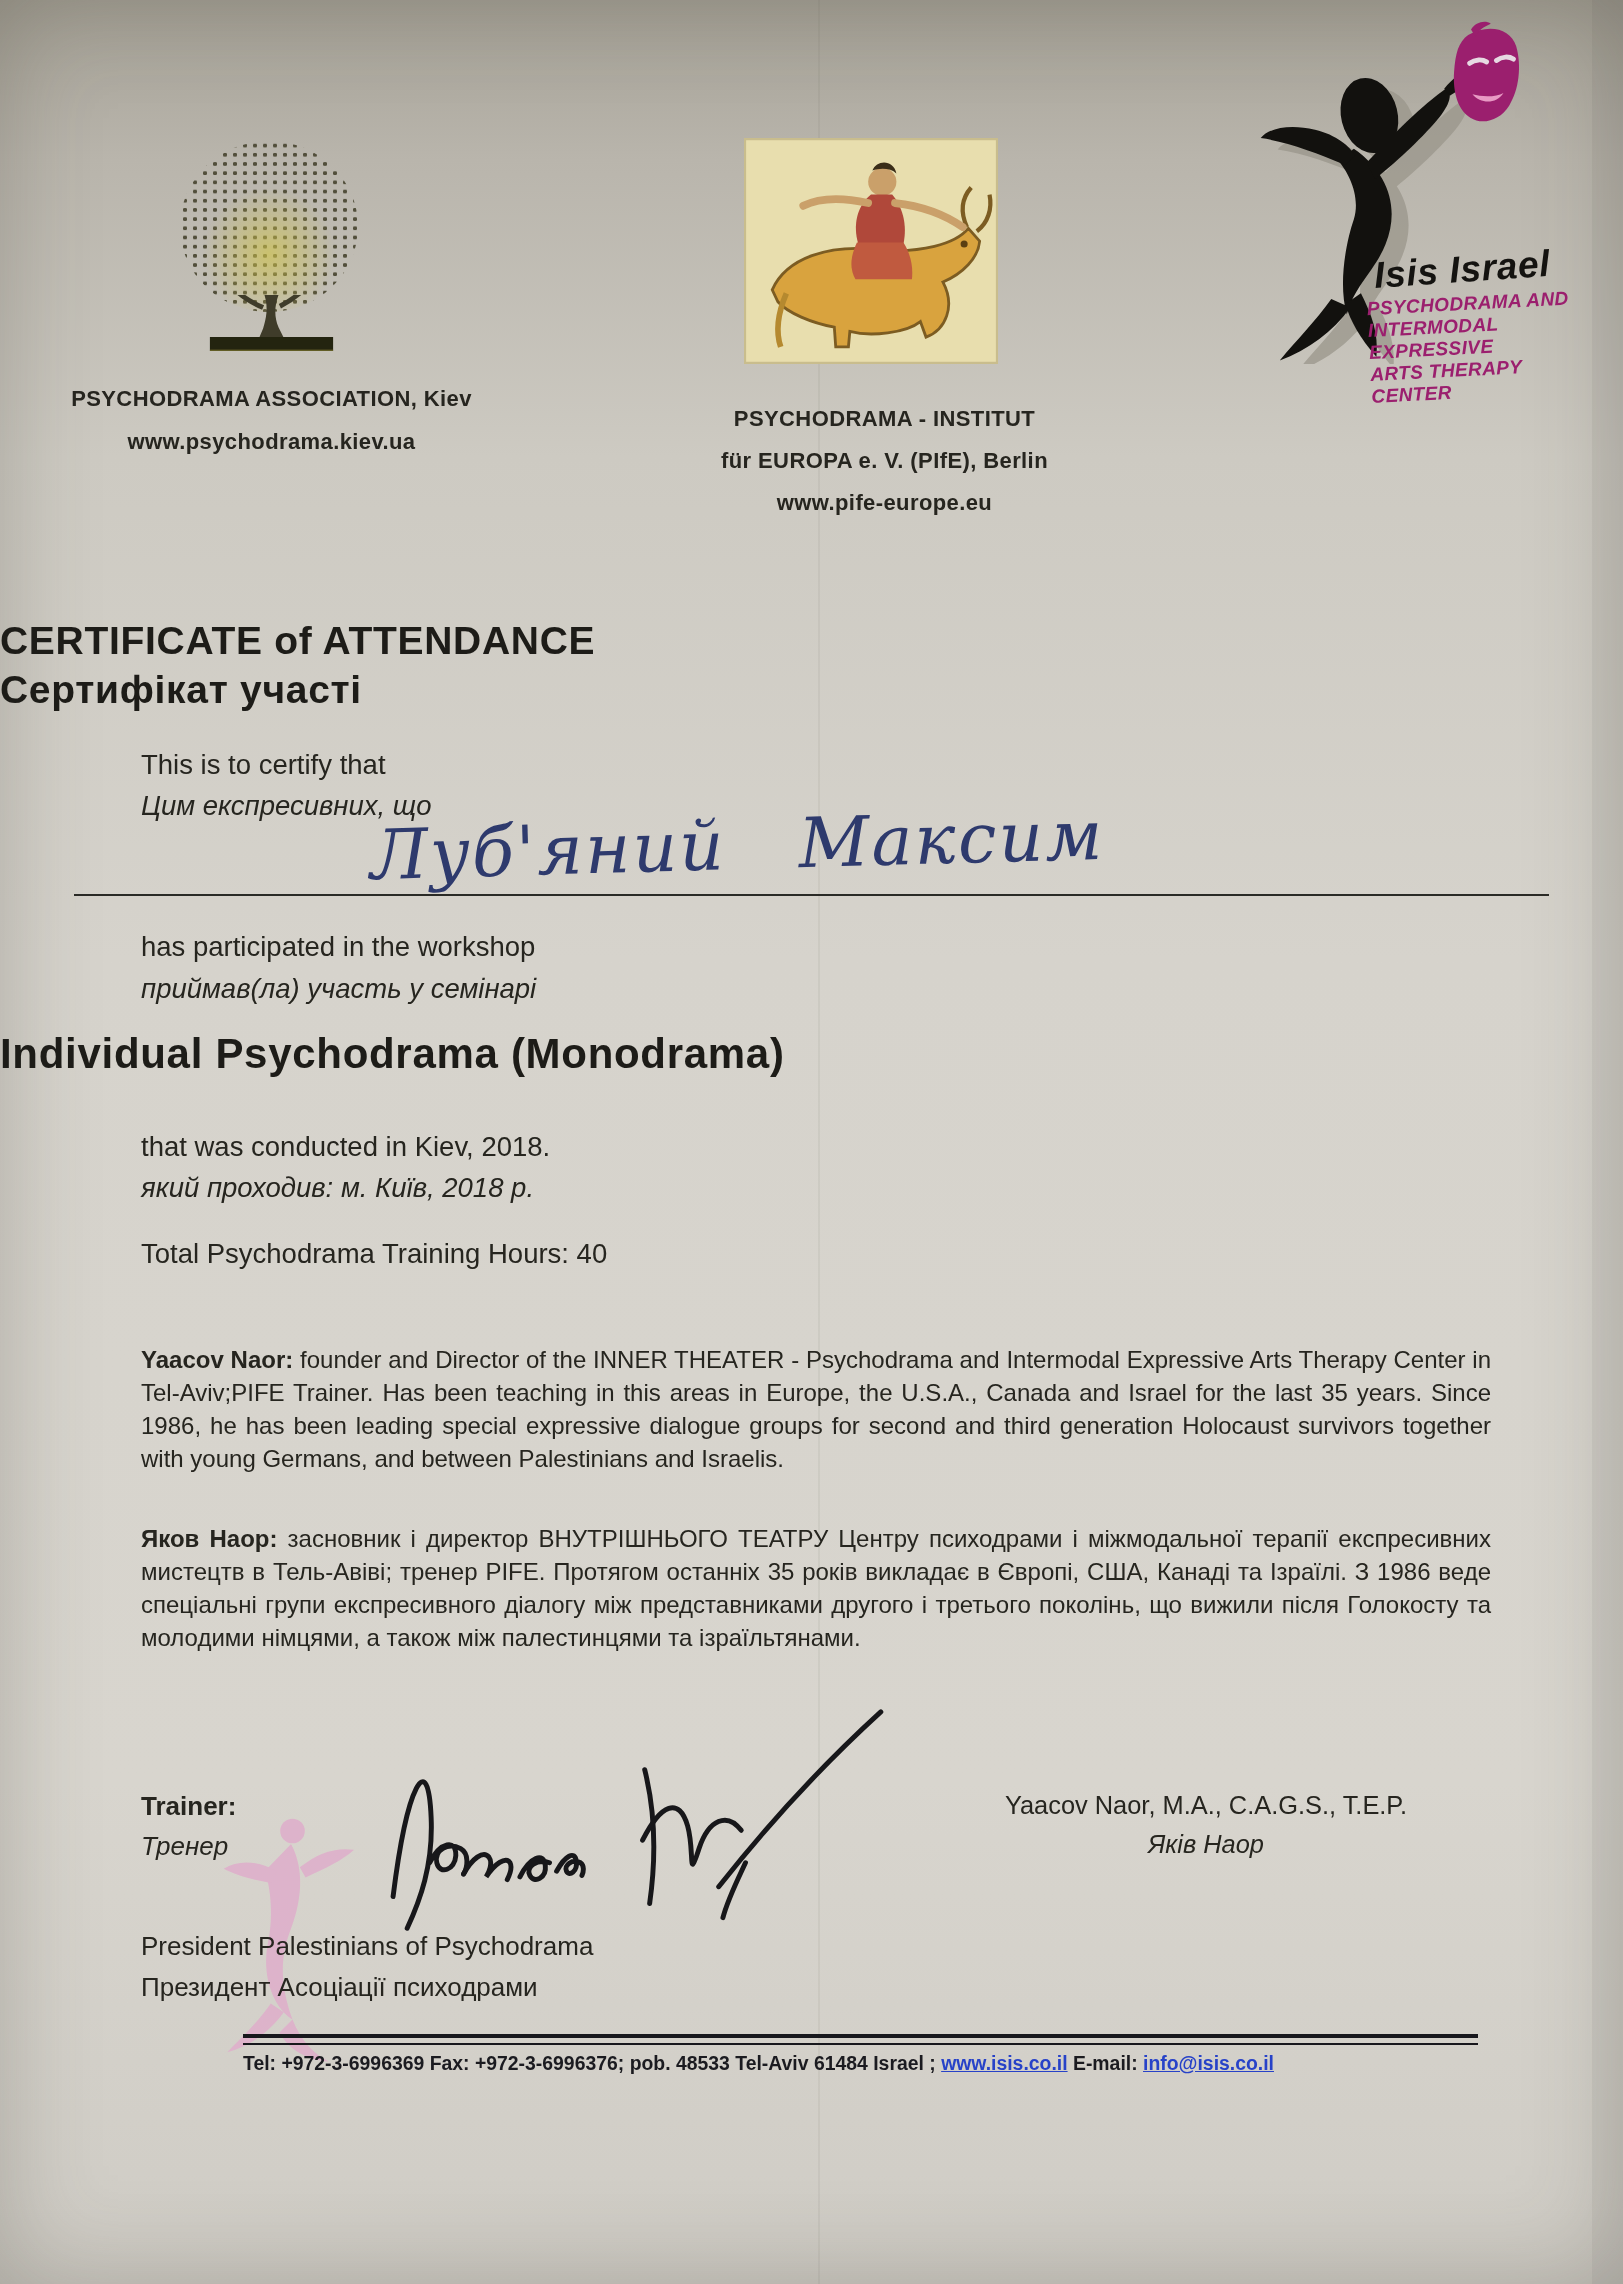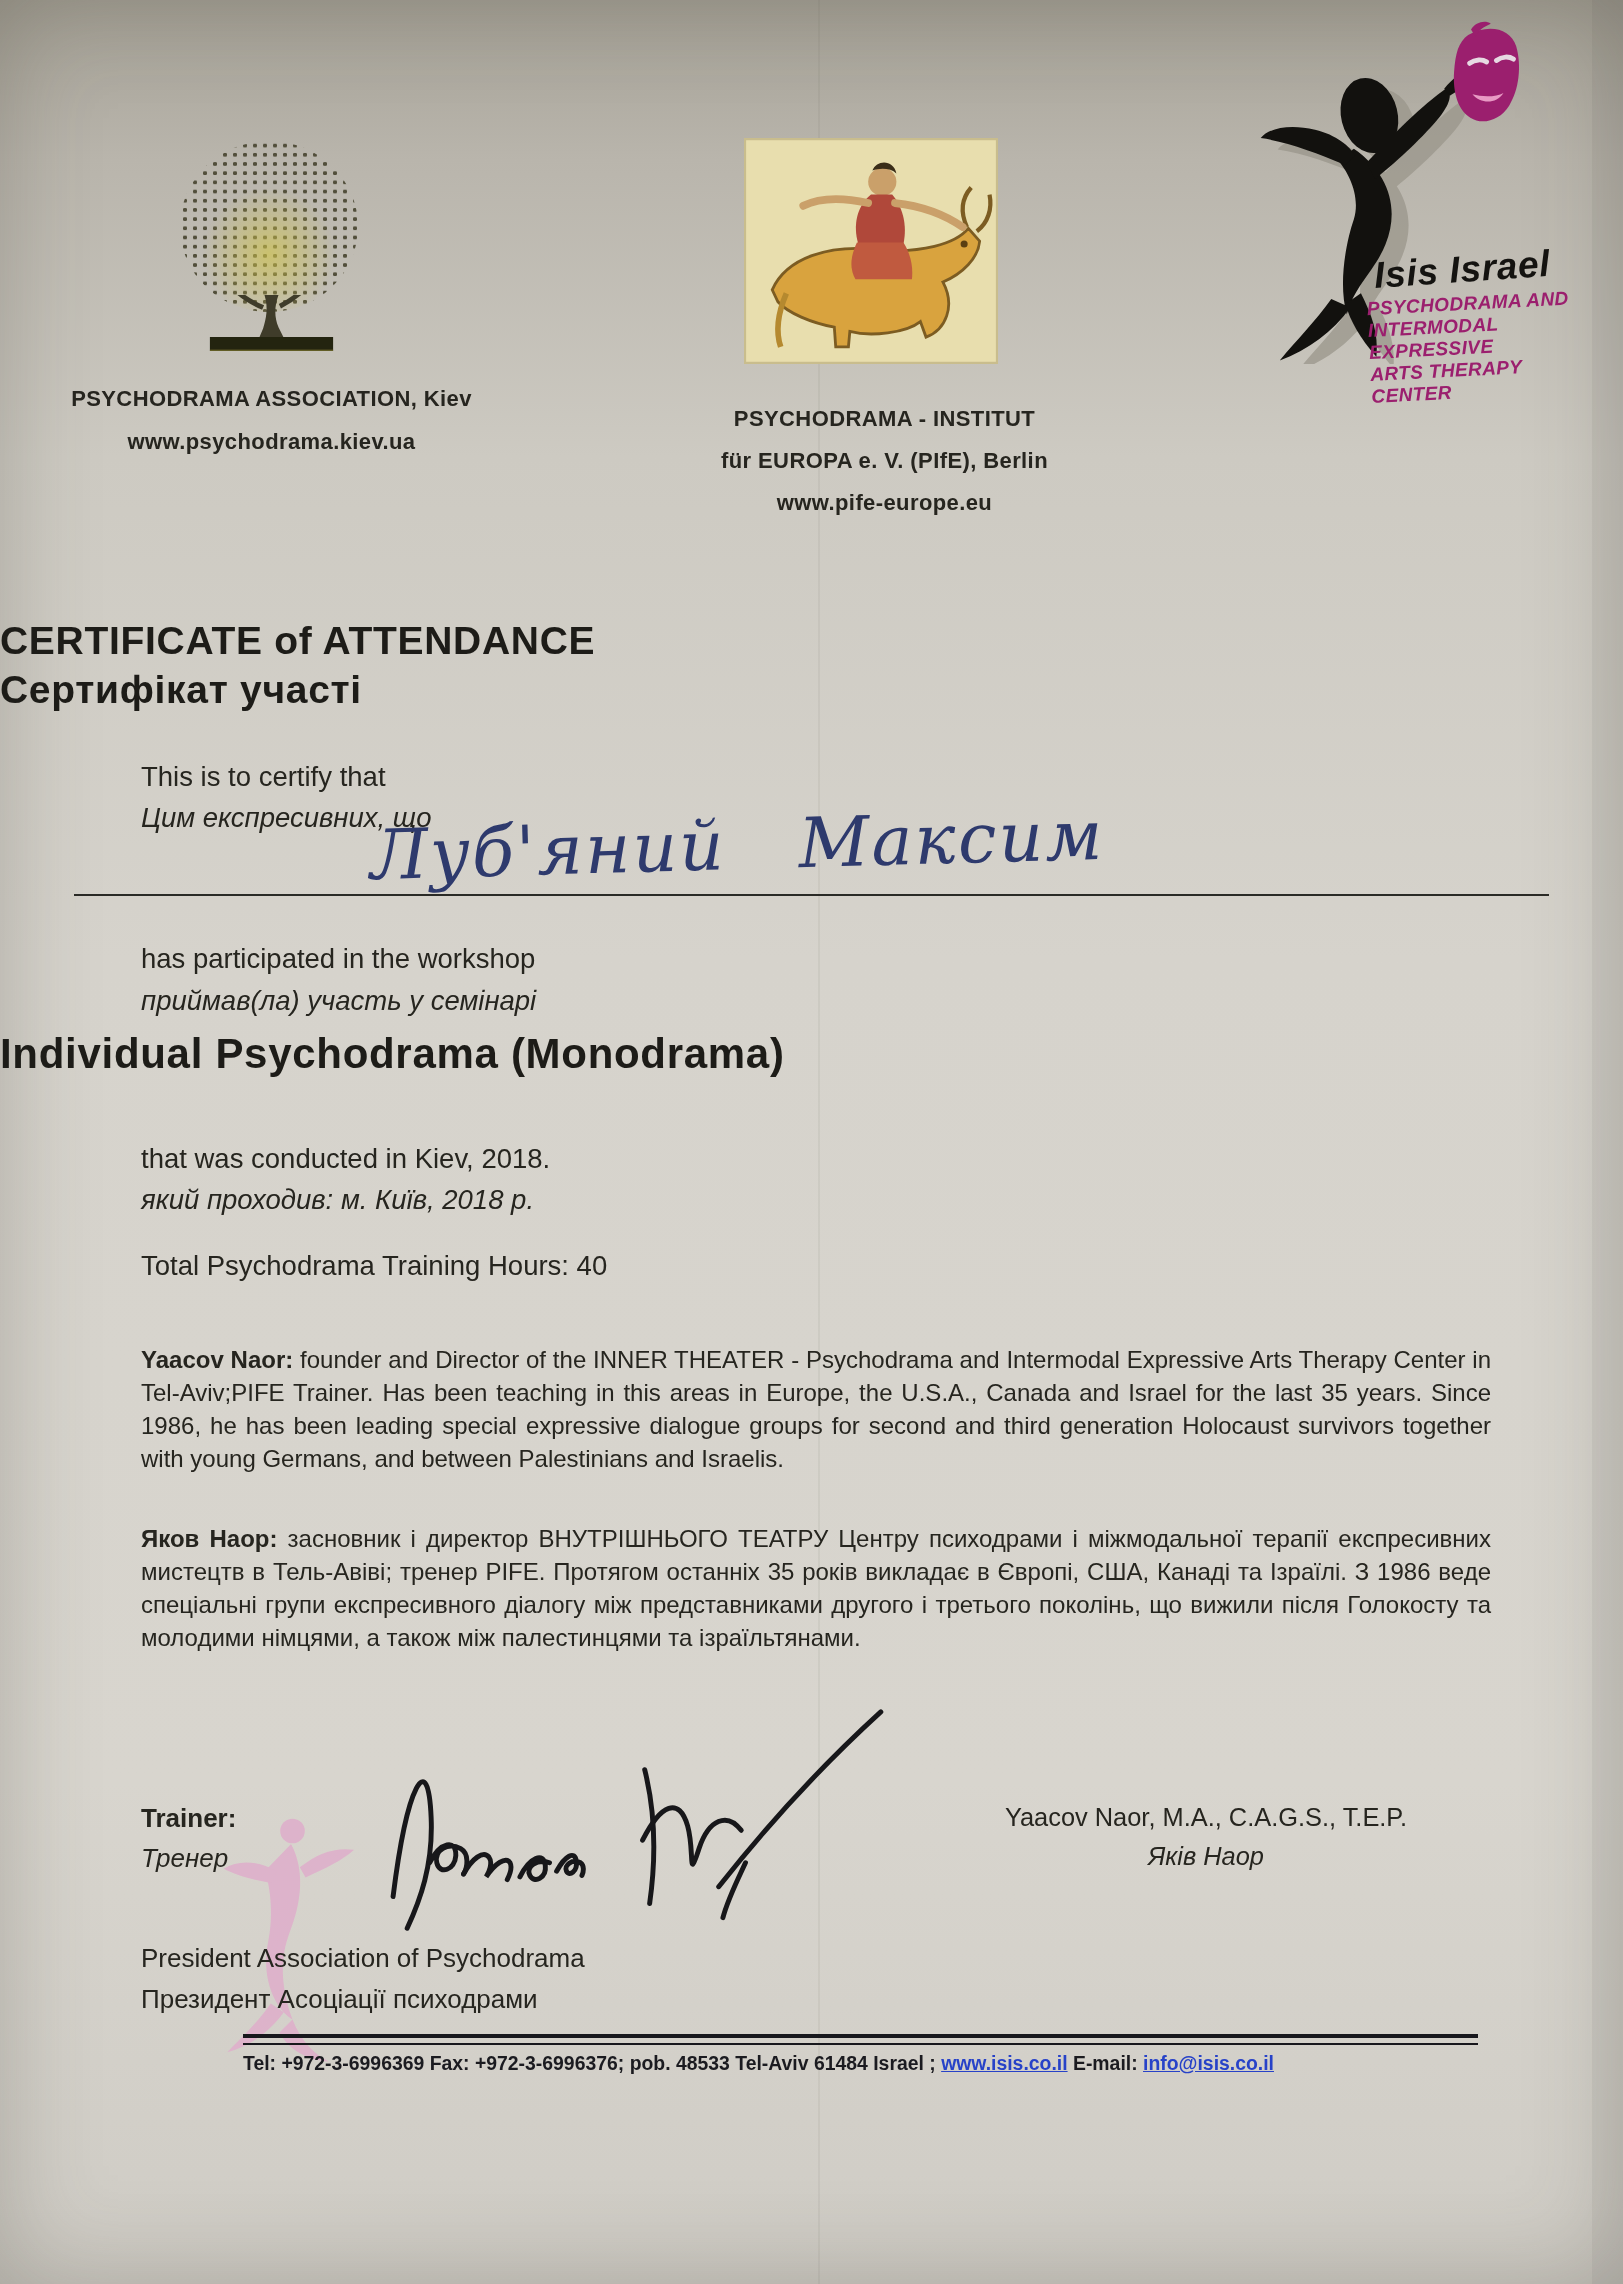--- a/index.html
+++ b/index.html
@@ -10,21 +10,21 @@
     box-shadow:inset 0 0 99px rgba(60,58,48,.28);
   }
   .abs{position:absolute;}
   .crease{top:0;height:2284px;background:rgba(90,85,70,.07);}
   .edgeband{top:0;height:2284px;background:rgba(40,38,30,.05);}
 
   .cap{font-weight:bold;font-size:22px;text-align:center;letter-spacing:0.4px;}
   .capline{line-height:42px;}
 
   .title-line{font-weight:bold;font-size:39px;text-align:left;letter-spacing:0.7px;color:#1d1c18;}
-  .body-line{font-size:27.5px;margin-top:12px;}
+  .body-line{font-size:27.5px;}
   .it{font-style:italic;}
   .b{font-weight:bold;}
 
   .workshop{font-weight:bold;font-size:42px;text-align:left;color:#1d1c18;letter-spacing:0.7px;}
 
   .para{font-size:24px;line-height:33px;text-align:justify;width:1350px;}
 
   .nameline{border-bottom:2.1px solid #2a2a26;}
   .penname{
     font-family:"DejaVu Serif",serif;font-style:italic;font-size:69px;color:#2e3a6d;
@@ -170,20 +170,20 @@
       <path d="M560 286 C620 210 700 120 790 38"></path>
       <path d="M598 252 C584 282 572 306 566 330"></path>
     </g>
   </svg>
 
   <div class="abs" style="left:966px;top:1791px;width:480px;text-align:center;">
     <div class="body-line" style="font-size:25.4px;">Yaacov Naor, M.A., C.A.G.S., T.E.P.</div>
     <div class="body-line it" style="font-size:25.4px;margin-top:10px;">Яків Наор</div>
   </div>
 
-  <div class="abs body-line" style="left:141px;top:1931px;font-size:26px;z-index:2;">President Association of Psychodrama</div>
+  <div class="abs body-line" style="left:141px;top:1931px;font-size:26px;z-index:2;">President Palestinians of Psychodrama</div>
   <div class="abs body-line" style="left:141px;top:1972px;font-size:26px;z-index:2;">Президент Асоціації психодрами</div>
 
   <div class="abs footer-rule" style="left:243px;top:2034px;"></div>
   <div class="abs footer-text" style="left:243px;top:2052px;"><span>Tel: +972-3-6996369 Fax: +972-3-6996376; pob. 48533 Tel-Aviv 61484 Israel ; </span><a class="flink">www.isis.co.il</a><span>  E-mail: </span><a class="flink">info@isis.co.il</a></div>
 
 </div>
 
 
 </body></html>

